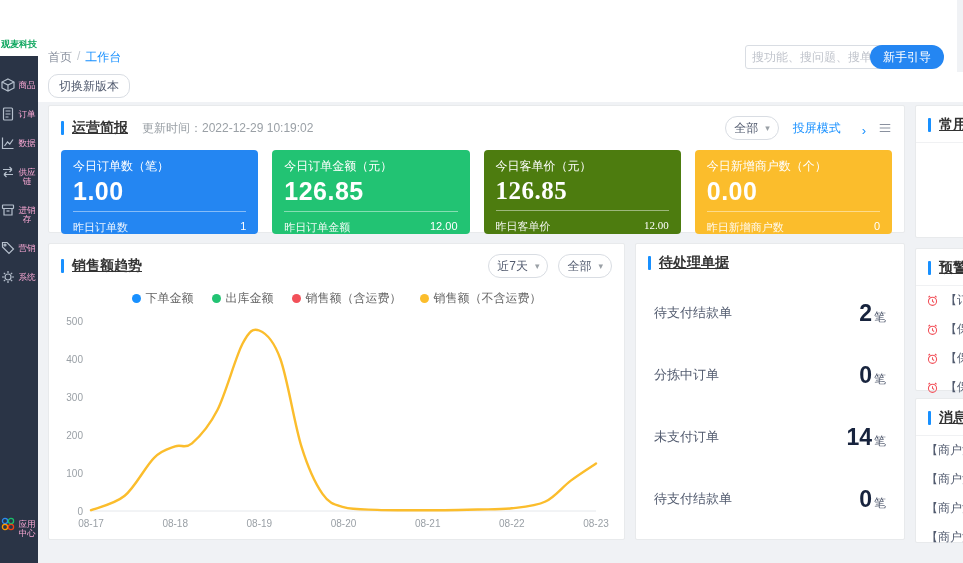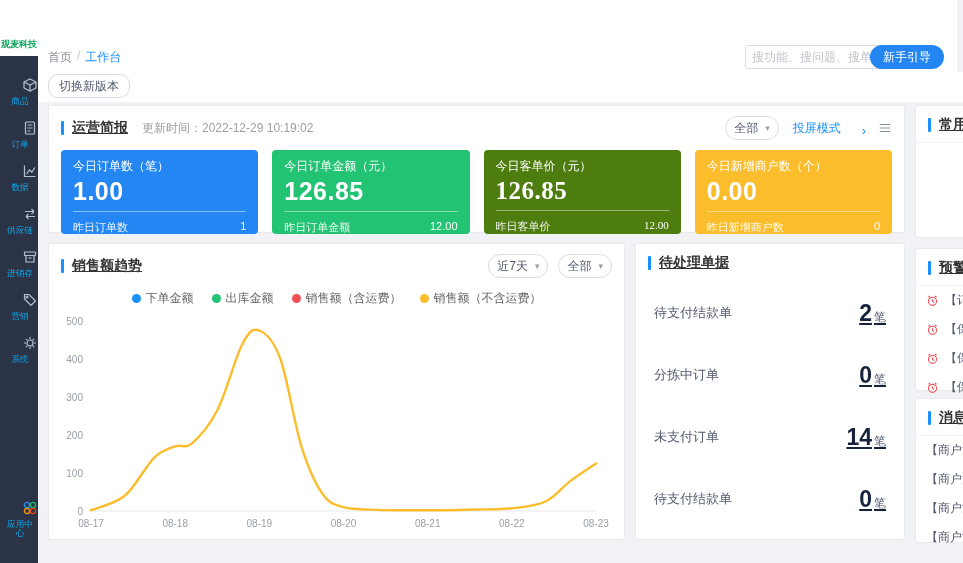--- a/index.html
+++ b/index.html
@@ -17,22 +17,22 @@
     background: #2a3446; z-index: 9; display: flex; flex-direction: column;
   }
   .logo {
     height: 56px; background: #fff; color: #0fa75f;
     font-size: 9px; font-weight: bold; text-align: center;
     display: flex; align-items: flex-end; justify-content: center;
     padding-bottom: 5px;
   }
   .menu { display: flex; flex-direction: column; margin-top: 14px; }
   .menu-item {
-    display: flex; flex-direction: column; align-items: flex-end;
-    padding: 7px 0 6px; cursor: pointer; color: #0ea5e9;
+    display: flex; flex-direction: row; align-items: flex-start;
+    padding: 7px 0 6px; cursor: pointer; color: #f9a8d4;
   }
   .micon { width: 16px; height: 16px; display: block; }
   .micon svg { width: 16px; height: 16px; display: block; }
   .mlabel {
     font-size: 10px; line-height: 1.1; margin-top: 3px; text-align: center;
     width: 36px; transform: scale(0.86); transform-origin: center top;
     word-break: break-all;
   }
   .menu-bottom { margin-top: auto; margin-bottom: 16px; }
   
@@ -102,21 +102,21 @@
   .legend-item { display: inline-flex; align-items: center; font-size: 12px; color: #666; cursor: pointer; white-space: nowrap; }
   .ldot { width: 9px; height: 9px; border-radius: 50%; display: inline-block; margin-right: 5px; }
   #trend-svg { display: block; margin: 2px 4px 0 6px; }
   #trend-svg text.tick { font-size: 10px; fill: #9aa0a6; font-family: "Liberation Sans", sans-serif; }
   #trend-svg line.axis { stroke: #e5e8ec; stroke-width: 1; }
   
   .pending-card { left: 597px; top: 141px; width: 270px; height: 297px; }
   .pending-body { padding: 2px 18px 0; }
   .prow { display: flex; justify-content: space-between; align-items: center; height: 62px; cursor: pointer; }
   .prow-label { font-size: 13px; color: #515a6e; }
-  .prow-value { font-size: 23px; font-weight: bold; color: #17233d; text-decoration: underline; }
+  .prow-value { font-size: 23px; font-weight: bold; color: #17233d; }
   .prow-unit { font-size: 12px; font-weight: normal; color: #515a6e; margin-left: 2px; }
   
   .common-card { left: 877px; top: 3px; width: 140px; height: 133px; }
   .warn-card { left: 877px; top: 146px; width: 140px; height: 143px; }
   .notice-card { left: 877px; top: 296px; width: 140px; height: 145px; }
   .right-head { border-bottom: 1px solid #f0f1f3; }
   .rrow {
     display: flex; align-items: center; gap: 6px; height: 29px;
     padding: 0 10px; font-size: 12px; color: #515a6e;
     white-space: nowrap; overflow: hidden; cursor: pointer;

